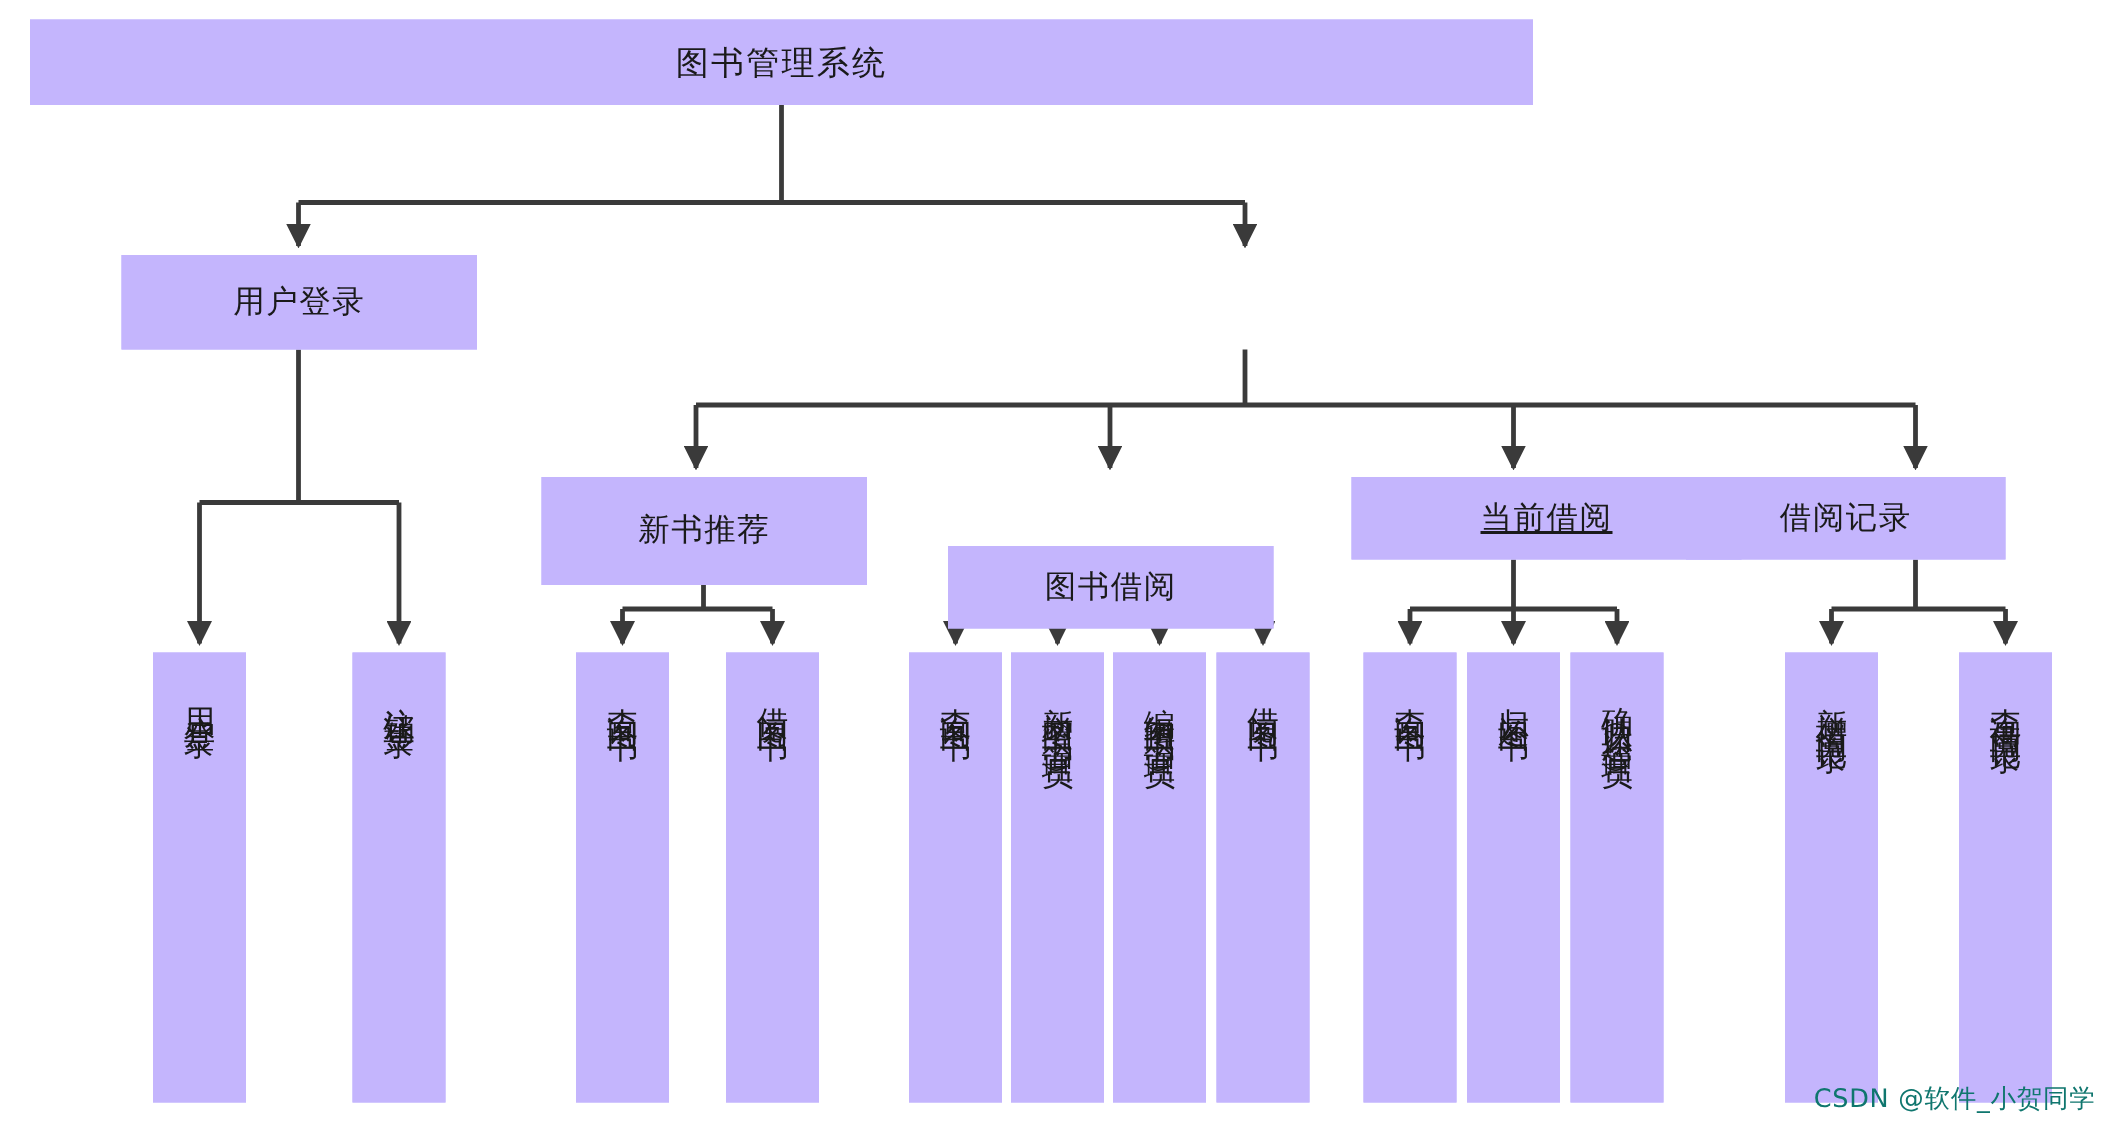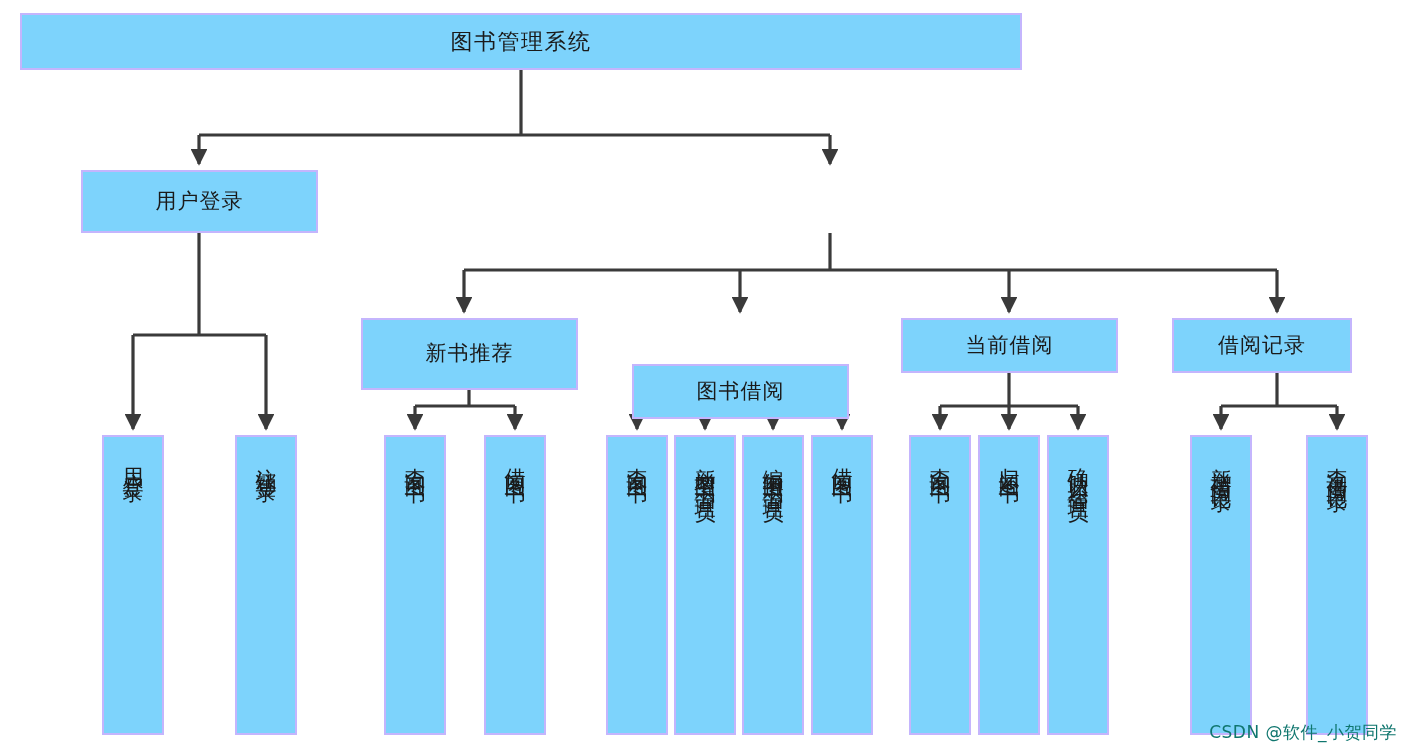--- a/index.html
+++ b/index.html
@@ -22,22 +22,22 @@
     position: absolute;
     left: 0;
     top: 0;
     width: 1405px;
     height: 747px;
     pointer-events: none;
   }
   .node {
     position: absolute;
     box-sizing: border-box;
-    background: #7dd3fc;
-    border: 2px solid #c4b5fd;
+    background: #c4b5fd;
+    border: 6px solid #c4b5fd;
     display: flex;
     align-items: center;
     justify-content: center;
     color: #1a1a1a;
     z-index: 2;
   }
   .node.h {
     font-size: 21px;
     letter-spacing: 1px;
     line-height: 1.1;
@@ -125,22 +125,22 @@
       <path d="M 1337 406 L 1337 429" marker-end="url(#arrow)"></path>
     </g>
   </svg>
 
   <div class="node root" style="left:20px; top:13px; width:1002px; height:57px;">图书管理系统</div>
 
   <div class="node h" style="left:81px; top:170px; width:237px; height:63px;">用户登录</div>
 
   <div class="node h" style="left:361px; top:318px; width:217px; height:72px;">新书推荐</div>
   <div class="node h" style="left:632px; top:318px; width:217px; height:55px;margin-top:46px;">图书借阅</div>
-  <div class="node h" style="left:901px; top:318px; width:217px; height:55px;">当前借阅</div>
-  <div class="node h" style="left:1172px; top:318px; width:180px; height:55px;">借阅记录</div>
+  <div class="node h" style="left:901px; top:318px; width:260px; height:55px;text-decoration:underline;">当前借阅</div>
+  <div class="node h" style="left:1124px; top:318px; width:213px; height:55px;">借阅记录</div>
 
   <div class="node v" style="left:102px; top:435px; width:62px; height:300px;">
     <span class="vtext">用户登录</span>
   </div>
   <div class="node v" style="left:235px; top:435px; width:62px; height:300px;">
     <span class="vtext">注销登录</span>
   </div>
 
   <div class="node v" style="left:384px; top:435px; width:62px; height:300px;">
     <span class="vtext">查询图书</span>

